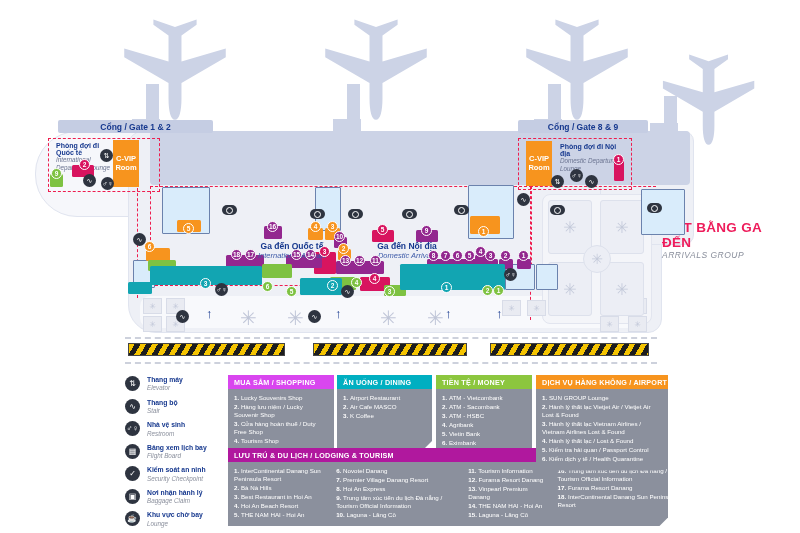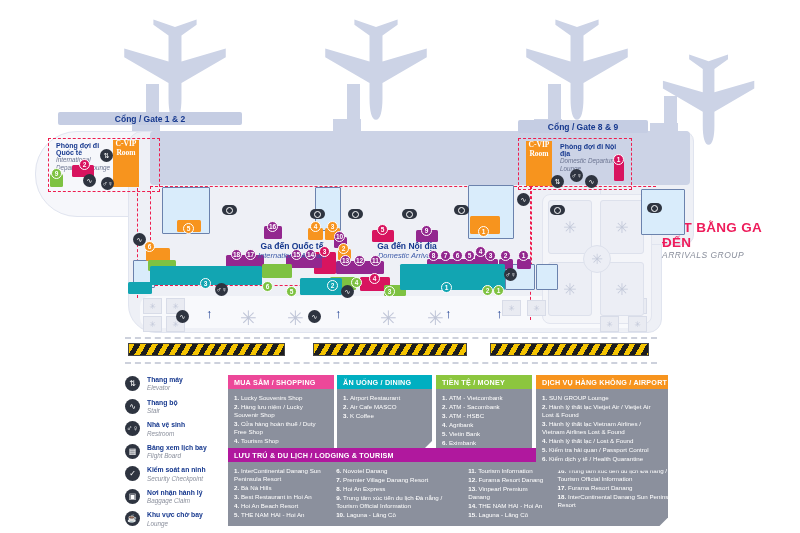--- a/index.html
+++ b/index.html
@@ -5,21 +5,21 @@
   html,body{margin:0;padding:0;background:#fff;font-family:"Liberation Sans",sans-serif;}
   .stage{position:relative;width:800px;height:533px;background:#fff;overflow:hidden;}
   .abs{position:absolute;}
   
   .wing{background:#eef0f6;border:1px solid #e0e4ef;}
   .band{background:#ccd3e6;}
   .gate-bar{background:#c5cde3;color:#16388e;font-weight:bold;font-size:8.5px;display:flex;align-items:center;justify-content:center;border-radius:2px;z-index:6;}
   .lounge-box{border:1.6px dashed #ee1c4e;z-index:6;}
   .dashline-v{border-left:1.6px dashed #ee1c4e;z-index:5;}
   .dashline-h{border-top:1.6px dashed #ee1c4e;z-index:5;}
-  .cvip{background:#f7941e;color:#fff;font-weight:bold;font-size:7.5px;line-height:1.15;display:flex;align-items:flex-start;justify-content:center;text-align:center;z-index:7;font-family:Liberation Serif, serif;}
+  .cvip{background:#f7941e;color:#fff;font-weight:bold;font-size:7.5px;line-height:1.15;display:flex;align-items:center;justify-content:center;text-align:center;z-index:7;}
   .lounge-text .vi{color:#16388e;font-weight:bold;font-size:7px;}
   .lounge-text .en{color:#6a7390;font-style:italic;font-size:6.3px;line-height:1.2;}
   .arr-label{text-align:center;z-index:8;}
   .arr-label .vi{color:#16388e;font-weight:bold;font-size:8.5px;}
   .arr-label .en{color:#3d5aa8;font-style:italic;font-size:7.5px;}
   .room{background:#d9ecfb;border:1px solid #6b82ad;z-index:6;border-radius:1px;}
   .block{z-index:7;border-radius:1.5px;}
   .badge{width:11px;height:11px;border-radius:50%;color:#fff;font-size:6.5px;font-weight:bold;display:flex;align-items:center;justify-content:center;border:1px solid #fff;z-index:9;box-sizing:border-box;}
   .oval{width:15px;height:10px;border-radius:5px;background:#2e3440;z-index:8;display:flex;align-items:center;justify-content:center;}
   .oval i{width:5px;height:5px;border:1px solid #fff;border-radius:50%;display:block;}
@@ -82,21 +82,21 @@
   <div class="abs wing" style="left:128px;top:131px;width:532px;height:200px;border-radius:14px 14px 14px 28px;"></div>
   <div class="abs wing" style="left:600px;top:131px;width:92px;height:112px;border-radius:10px;"></div>
   <div class="abs band" style="left:150px;top:131px;width:540px;height:54px;border-radius:4px;"></div>
   <div class="abs road" style="left:140px;top:296px;width:506px;height:32px;"></div>
 
   <div class="abs garden" style="left:542px;top:194px;width:108px;height:128px;"></div>
   <div class="abs gcircle" style="left:583px;top:245px;width:26px;height:26px;">
       <span>✳</span>
     </div>
 
-  <div class="abs gate-bar" style="left:58px;top:112px;width:184px;height:13px;">
+  <div class="abs gate-bar" style="left:58px;top:120px;width:155px;height:13px;">
       <span>Cổng / Gate 1 &amp; 2</span>
     </div>
   <div class="abs gate-bar" style="left:518px;top:120px;width:130px;height:13px;">
       <span>Cổng / Gate 8 &amp; 9</span>
     </div>
 
   <div class="abs lounge-box" style="left:48px;top:138px;width:110px;height:52px;"></div>
   <div class="abs lounge-box" style="left:518px;top:138px;width:112px;height:50px;"></div>
   <div class="abs lounge-box" style="left:150px;top:186px;width:380px;height:98px;"></div>
   <div class="abs dashline-v" style="left:137px;top:188px;height:110px;"></div>
@@ -323,21 +323,21 @@
       <div class="leg-item">
         <div class="leg-ic">☕</div>
         <div>
           <div class="leg-vi">Khu vực chờ bay</div>
           <div class="leg-en">Lounge</div>
         </div>
       </div>
     </div>
 
   <div class="abs panel" style="left:228px;top:375px;width:106px;">
-    <div class="panel-header" style="background: #ec4899;">MUA SẮM / SHOPPING</div>
+    <div class="panel-header" style="background: #d946ef;">MUA SẮM / SHOPPING</div>
     <div class="panel-body" style="min-height:46px;">
         <div class="p-item"><b>1. </b>Lucky Souvenirs Shop</div>
         <div class="p-item"><b>2. </b>Hàng lưu niệm / Lucky Souvenir Shop</div>
         <div class="p-item"><b>3. </b>Cửa hàng hoàn thuế / Duty Free Shop</div>
         <div class="p-item"><b>4. </b>Tourism Shop</div>
         <div class="p-item"><b>5. </b>Kimmy Custom Tailor</div>
       </div>
   </div>
   <div class="abs panel" style="left:436px;top:375px;width:96px;">
     <div class="panel-header" style="background: rgb(140, 198, 62);">TIỀN TỆ / MONEY</div>

